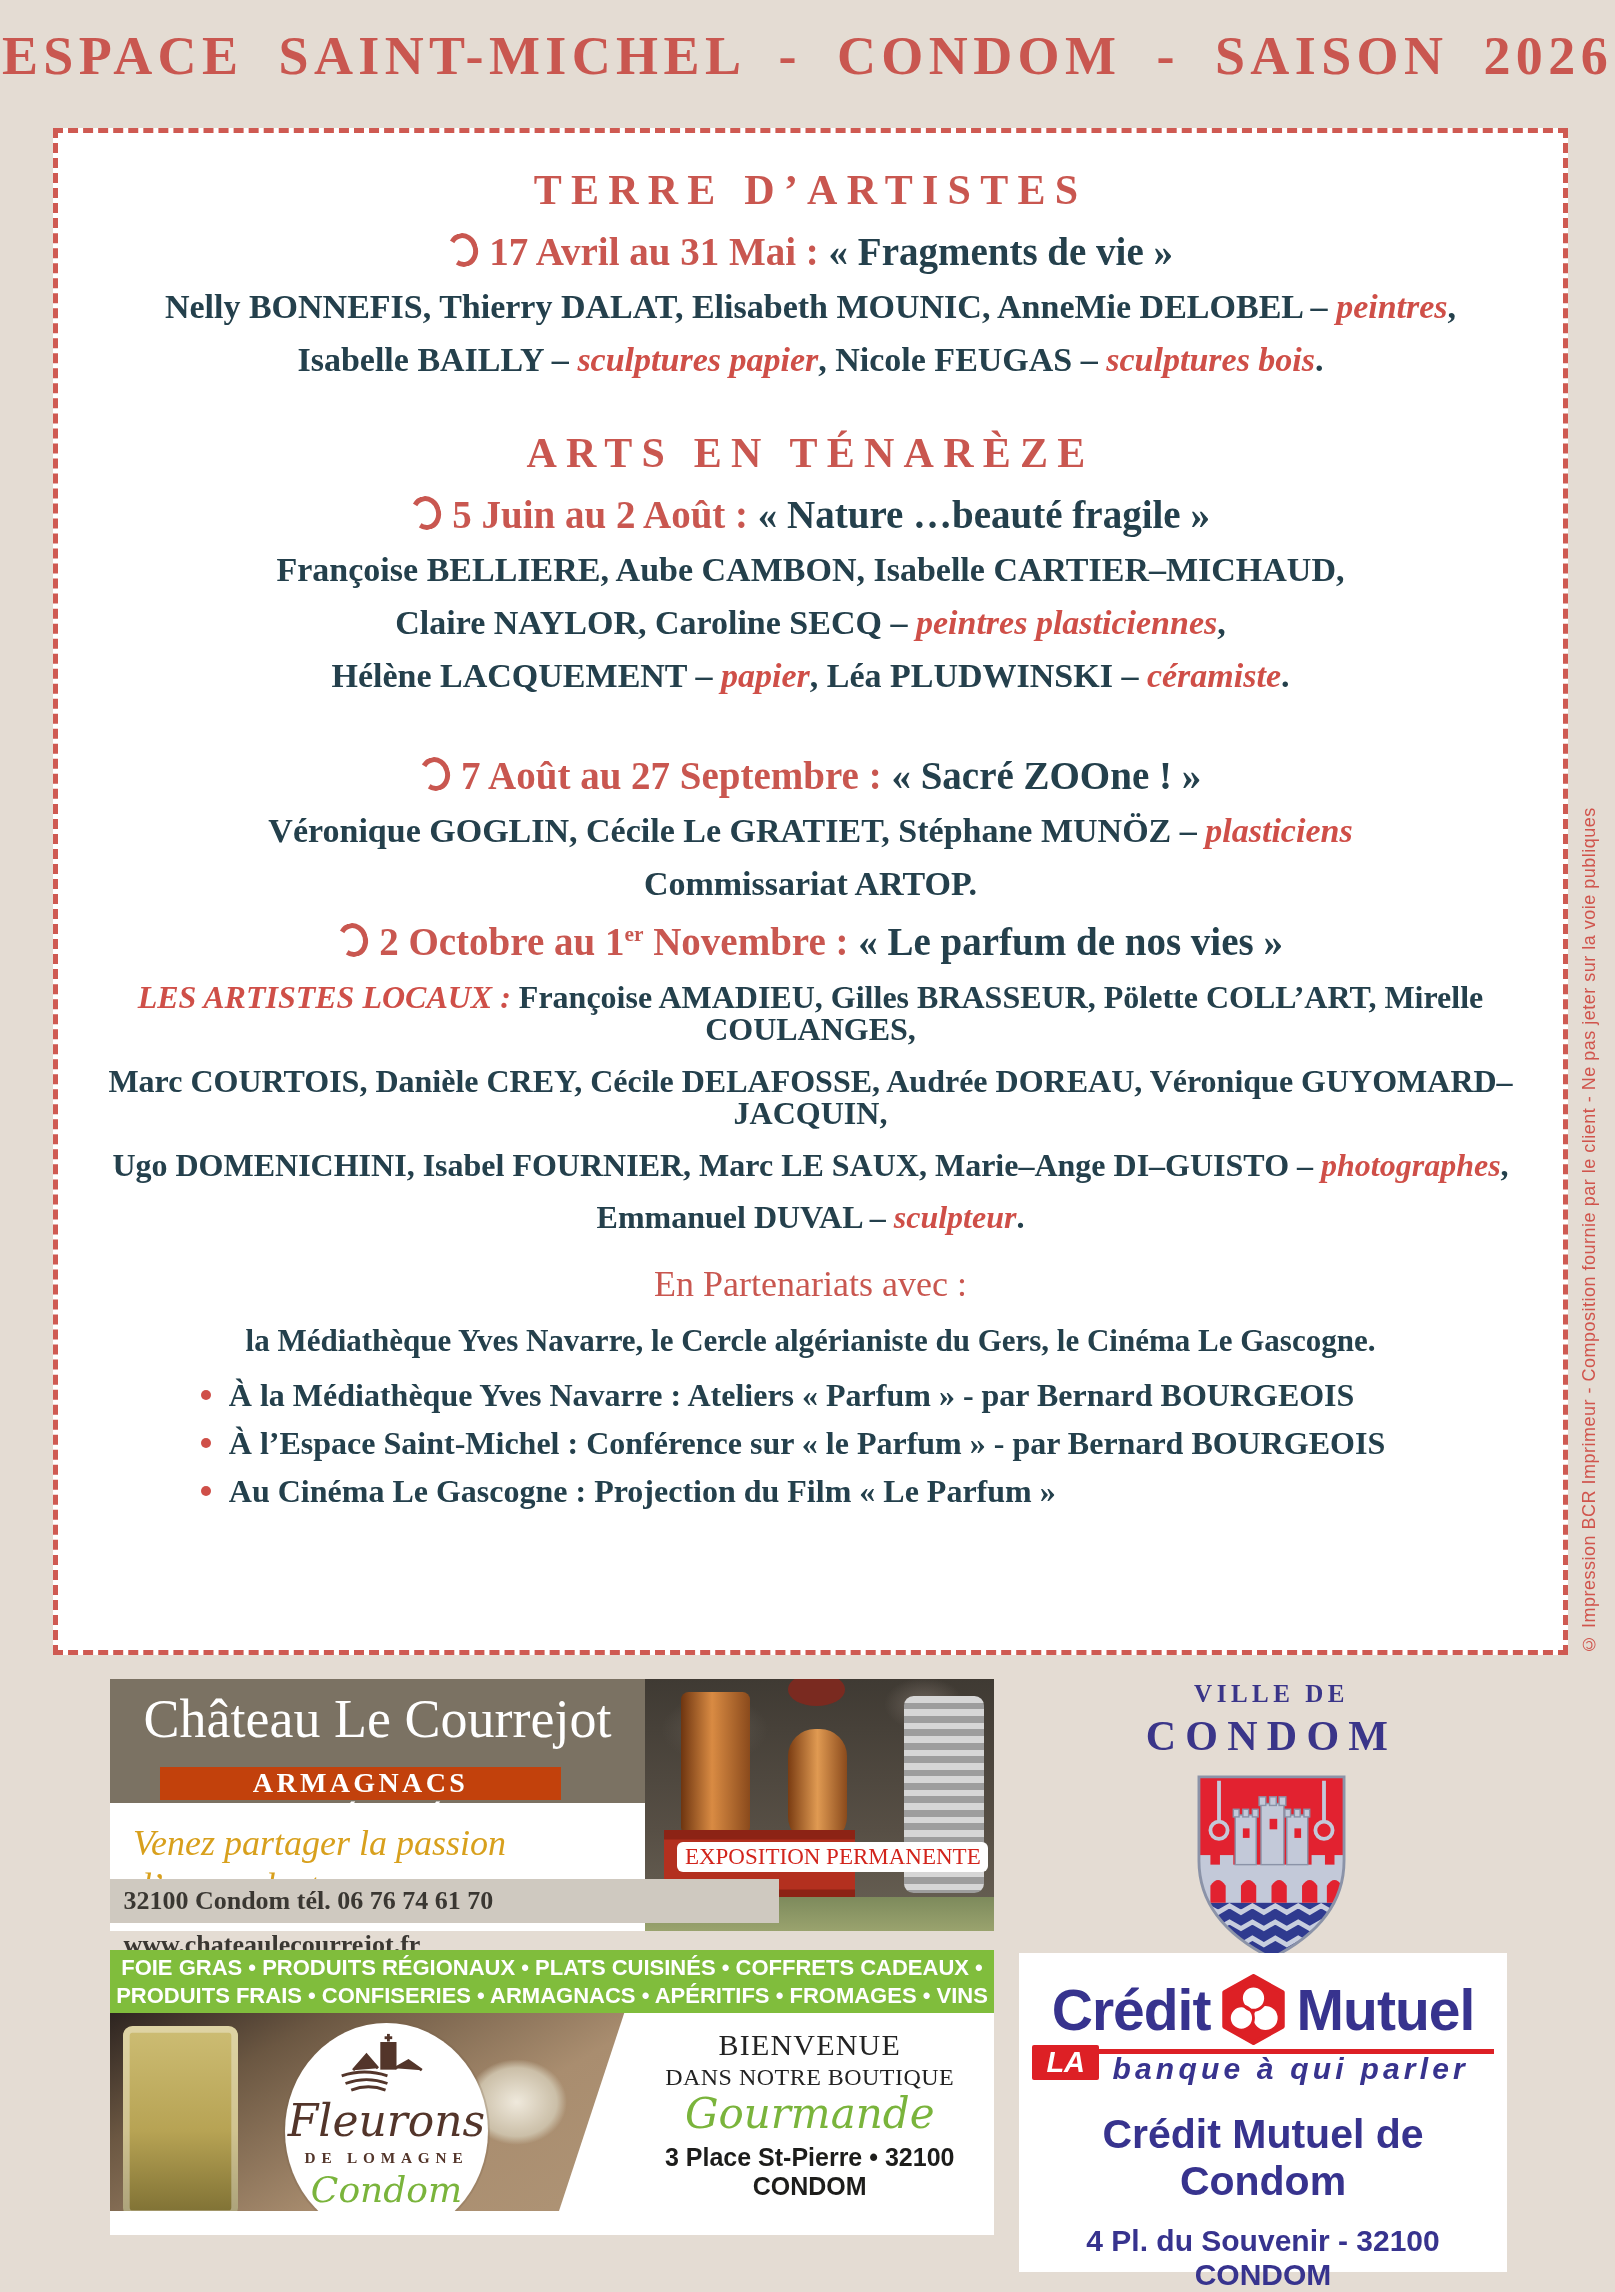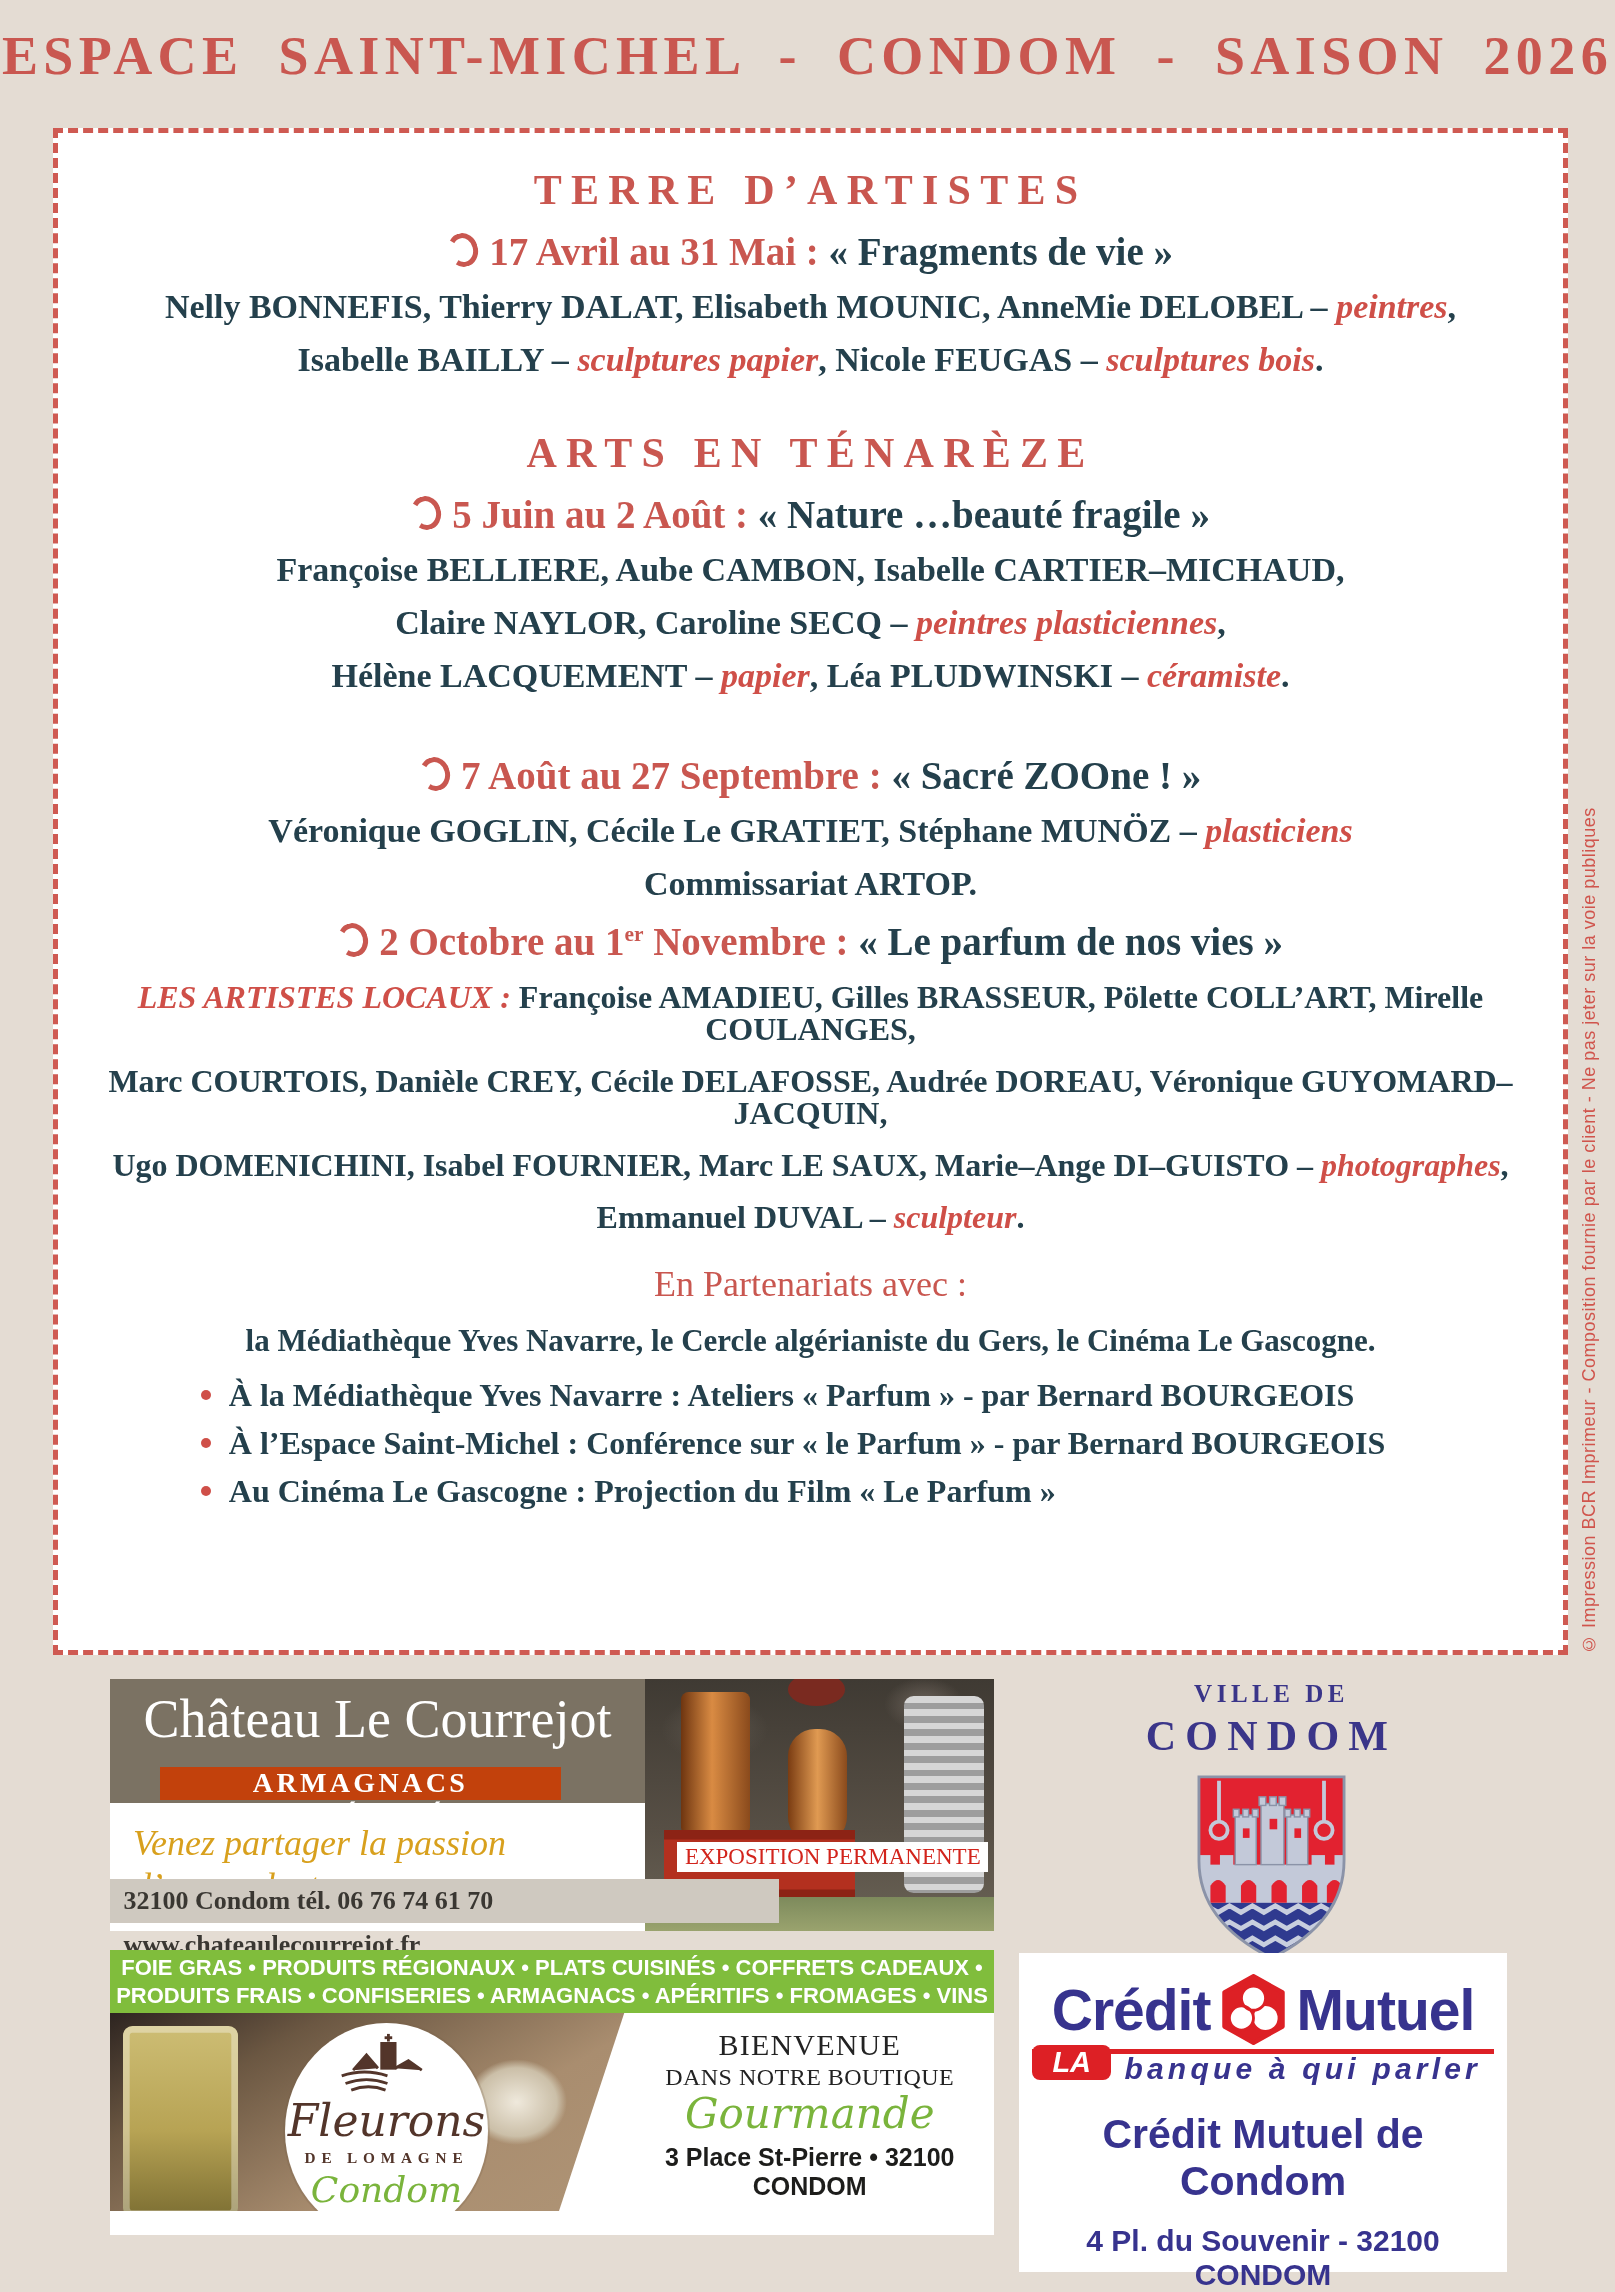--- a/index.html
+++ b/index.html
@@ -60,21 +60,21 @@
   .ch-barrel{position:absolute;left:143px;top:-5.7px;width:57px;height:32.5px;border-radius:50%;background:#7a2a20;}
   .ch-still1{position:absolute;left:36px;top:13.4px;width:69px;height:143px;border-radius:7.6px;
     background:linear-gradient(90deg,#6e3510 0%,#d98b43 45%,#8a4a1c 100%);}
   .ch-still2{position:absolute;left:143px;top:50px;width:59px;height:115px;border-radius:27px;
     background:linear-gradient(90deg,#7a3c12 0%,#e09a52 50%,#8a4a1c 100%);}
   .ch-tank{position:absolute;right:9.6px;top:17px;width:80px;height:197px;border-radius:9.6px;
     background:repeating-linear-gradient(180deg,#d6d6d6 0 6.7px,#9d9d9d 6.7px 13.4px);}
   .ch-frame{position:absolute;left:19px;top:151px;width:191px;height:69px;background:#b3301f;
     box-shadow:inset 0 9.6px 0 #8c2315, inset 0 -9.6px 0 #8c2315;}
   .ch-label{position:absolute;right:5.7px;bottom:59px;background:#ffffff;color:#d2241c;
-    font-size:23px;padding:1.9px 7.6px;font-family:"Liberation Serif",serif;}
+    font-size:23px;padding:1.9px 7.6px;font-family:"Liberation Serif",serif;border-radius:6px;}
 
   
   .ville{position:absolute;left:1090px;top:1680px;width:363px;text-align:center;color:#3a3589;}
   .ville-l1{font-size:25px;letter-spacing:0.18em;font-weight:600;}
   .ville-l2{font-size:42px;letter-spacing:0.22em;font-weight:600;margin-top:3.8px;}
   .crest{margin-top:13.4px;}
 
   
   .fleurons{position:absolute;left:110px;top:1950px;width:884px;height:285px;background:#ffffff;}
   .fl-banner{height:63px;background:#80bd3c;display:flex;flex-direction:column;justify-content:center;
@@ -105,21 +105,21 @@
 
   
   .credit{position:absolute;left:1019px;top:1953px;width:488px;height:319px;background:#ffffff;
     text-align:center;font-family:"Liberation Sans",sans-serif;}
   .cm-row{display:flex;align-items:center;justify-content:center;gap:7.6px;margin-top:21px;}
   .cm-word{color:#37338e;font-weight:bold;font-size:57px;letter-spacing:-1px;}
   .cm-linewrap{position:relative;margin:3.8px 13.4px 0 13.4px;}
   .cm-line{height:4.8px;background:#dd2025;}
   .cm-slogan-row{display:flex;align-items:center;justify-content:flex-start;margin-top:-1.9px;}
   .cm-la{background:#dd2025;color:#fff;font-weight:bold;font-style:italic;font-size:29px;
-    border-radius:8px;padding:1px 20px;margin-top:-11.5px;}
+    border-radius:2px;padding:1px 14px;margin-top:-11.5px;}
   .cm-slogan{color:#37338e;font-weight:bold;font-style:italic;font-size:30px;letter-spacing:0.14em;margin-left:13.4px;}
   .cm-office{color:#37338e;font-weight:bold;font-size:41px;margin-top:25px;}
   .cm-addr{color:#37338e;font-weight:bold;font-size:30px;margin-top:19px;}
 </style>
 </head>
 <body>
 
 <div id="page">
 
   <div class="top-title">ESPACE SAINT-MICHEL - CONDOM - SAISON 2026</div>

